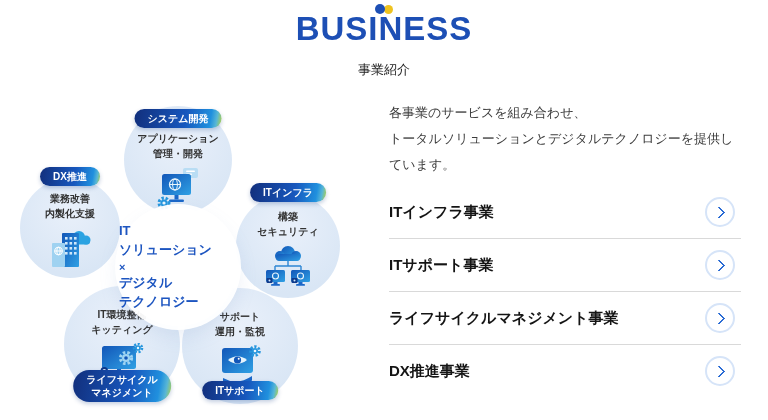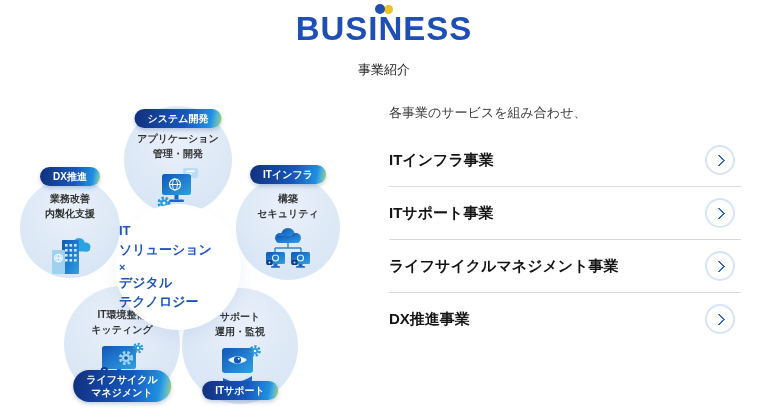--- a/index.html
+++ b/index.html
@@ -14,22 +14,22 @@
       font-size:33px;font-weight:600;letter-spacing:1px;color:#1d4fb5;}
   .page-subtitle{position:absolute;left:0;top:61px;width:768px;text-align:center;
       font-size:13px;font-weight:normal;color:#1c1c1c;}
 
   
   .diagram{position:absolute;left:0;top:90px;width:370px;height:330px;}
   .petal{position:absolute;border-radius:50%;z-index:1;
       background:radial-gradient(circle at 50% 32%,#e9f0fa 0%,#d9e6f5 75%);
       display:flex;flex-direction:column;align-items:center;}
   .petal-top{left:124px;top:16px;width:108px;height:108px;padding-top:26px;box-sizing:border-box;}
-  .petal-left{left:20px;top:88px;width:100px;height:100px;padding-top:14px;box-sizing:border-box;justify-content:space-between;}
-  .petal-right{left:236px;top:86px;width:104px;height:104px;padding-top:16px;box-sizing:border-box;}
+  .petal-left{left:20px;top:88px;width:100px;height:100px;padding-top:14px;box-sizing:border-box;}
+  .petal-right{left:236px;top:104px;width:104px;height:104px;padding-top:16px;box-sizing:border-box;}
   .petal-bl{left:64px;top:196px;width:116px;height:116px;padding-top:22px;box-sizing:border-box;}
   .petal-br{left:182px;top:198px;width:116px;height:116px;padding-top:22px;box-sizing:border-box;}
   .center-circle{position:absolute;left:119px;top:118px;width:118px;height:118px;border-radius:50%;
       background:#fff;z-index:2;display:flex;flex-direction:column;align-items:flex-start;justify-content:center;
       box-shadow:0 0 0 4px rgba(255,255,255,.95),0 8px 20px rgba(120,150,200,.18);}
   .center-line{font-size:13px;font-weight:bold;color:#1d55c0;line-height:1.45;}
   .center-times{font-size:11px;font-weight:bold;color:#1d55c0;line-height:1.3;}
   .badge{position:absolute;left:50%;transform:translateX(-50%);z-index:3;white-space:nowrap;
       color:#fff;font-size:10px;font-weight:bold;text-align:center;line-height:1.3;
       padding:3px 13px;border-radius:999px;
@@ -245,20 +245,21 @@
     <div class="center-line">ソリューション</div>
     <div class="center-times">×</div>
     <div class="center-line">デジタル</div>
     <div class="center-line">テクノロジー</div>
   </div>
 </div>
 
 <div class="right-panel">
   <div class="intro">
     <div>各事業のサービスを組み合わせ、</div>
+    <div>トータルソリューションとデジタルテクノロジーを提供しています。</div>
   </div>
 
   <div class="biz-list">
     <div class="biz-row">
       <span class="biz-label">ITインフラ事業</span>
       <span class="chev-btn">
           <span class="chev"></span>
         </span>
     </div>
     <div class="biz-row">

